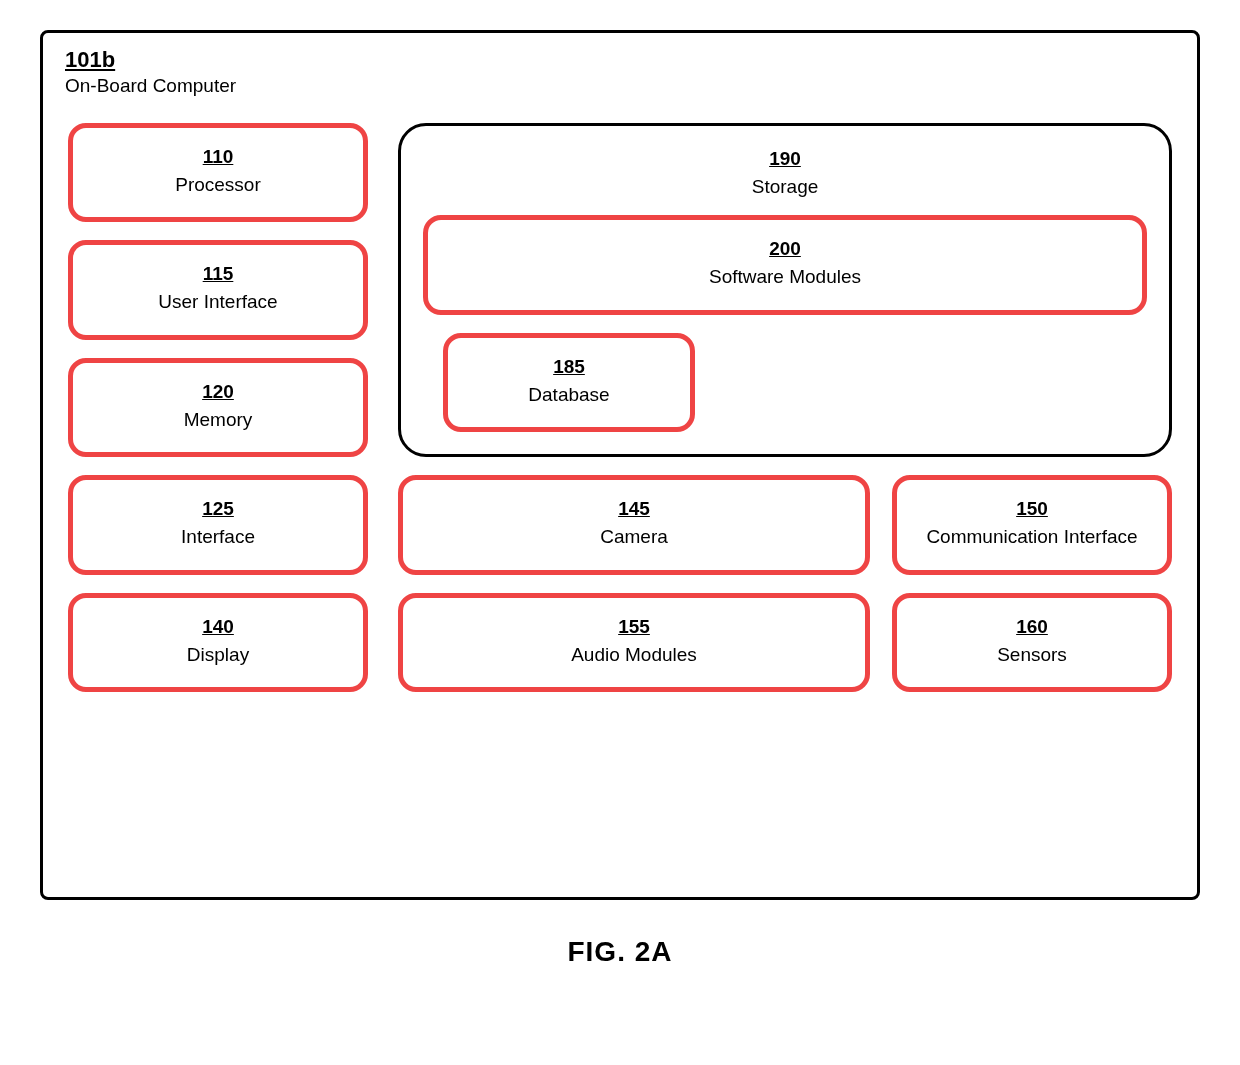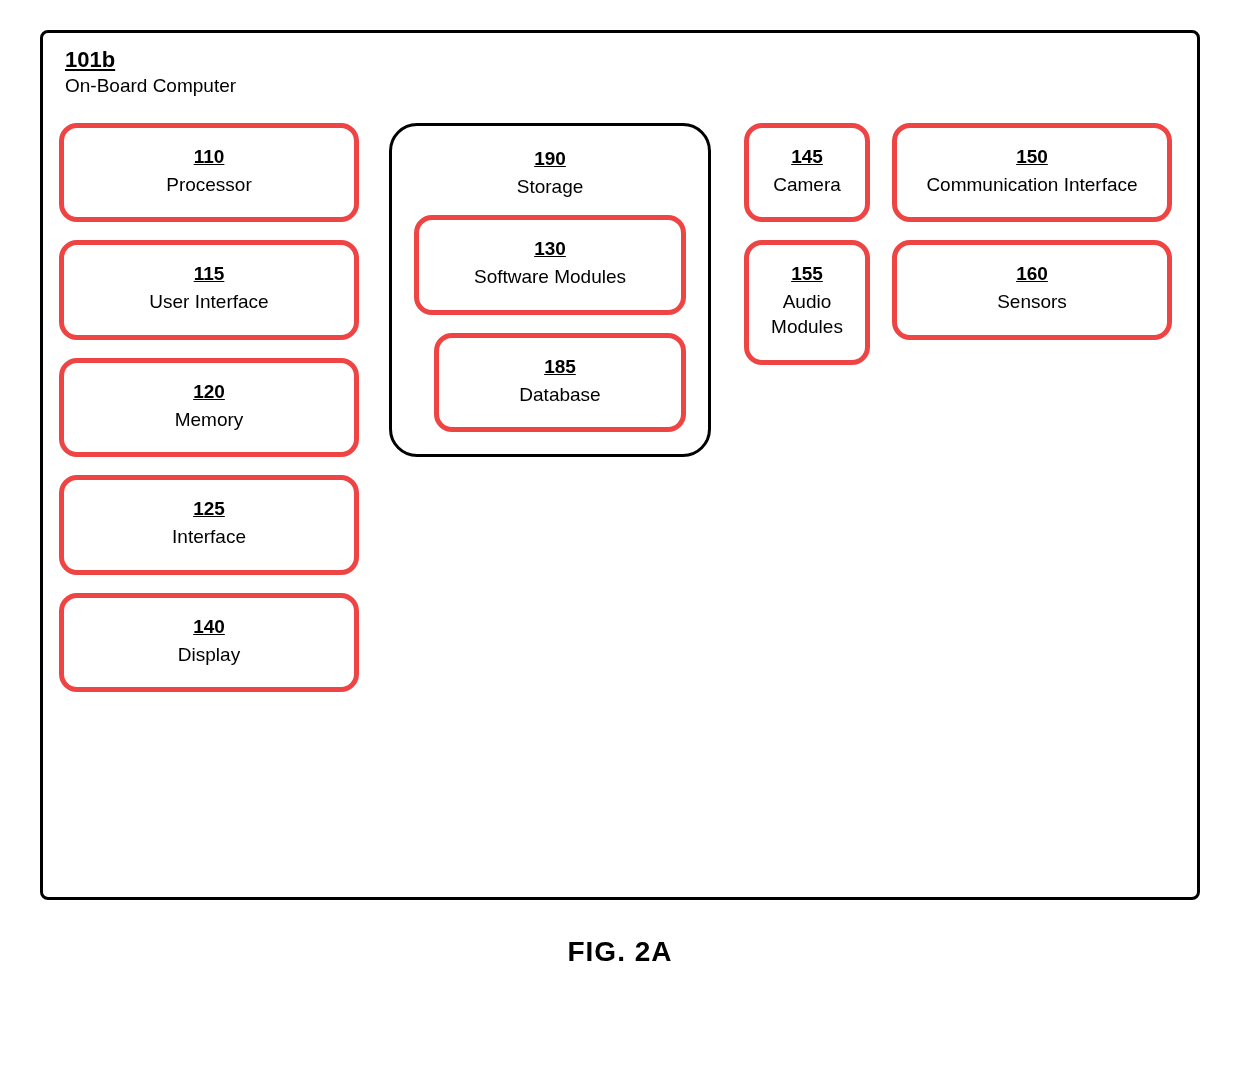--- a/index.html
+++ b/index.html
@@ -21,21 +21,21 @@
       align-items: center;
       width: 100%;
     }
 
     
     .outer-box {
       border: 3px solid #000;
       border-radius: 8px;
       width: 1160px;
       min-height: 870px;
-      padding: 20px 25px 25px 16px;
+      padding: 20px 25px 25px 25px;
       position: relative;
       background: #fff;
     }
 
     .outer-box-label {
       position: absolute;
       top: 14px;
       left: 22px;
     }
 
@@ -67,22 +67,22 @@
       flex-direction: column;
       gap: 18px;
       width: 300px;
       flex-shrink: 0;
     }
 
     
     .right-area {
       flex: 1;
       display: flex;
-      flex-direction: row;
-      gap: 33px;
+      flex-direction: column;
+      gap: 18px;
     }
 
     
     .component-box {
       border: 5px solid #ef4444;
       border-radius: 18px;
       padding: 18px 20px 20px 20px;
       background: #fff;
       display: flex;
       flex-direction: column;
@@ -200,21 +200,21 @@
       <div class="right-area">
 
         <div class="storage-outer">
           <div class="storage-header">
             <div class="component-id">190</div>
             <div class="component-name">Storage</div>
           </div>
           <div class="storage-inner-boxes">
 
             <div class="component-box">
-              <div class="component-id">130</div>
+              <div class="component-id">200</div>
               <div class="component-name">Software Modules</div>
             </div>
 
             <div class="component-box" style="width: 252px; align-self: flex-start; margin-left: 20px;">
               <div class="component-id">185</div>
               <div class="component-name">Database</div>
             </div>
           </div>
         </div>
 

